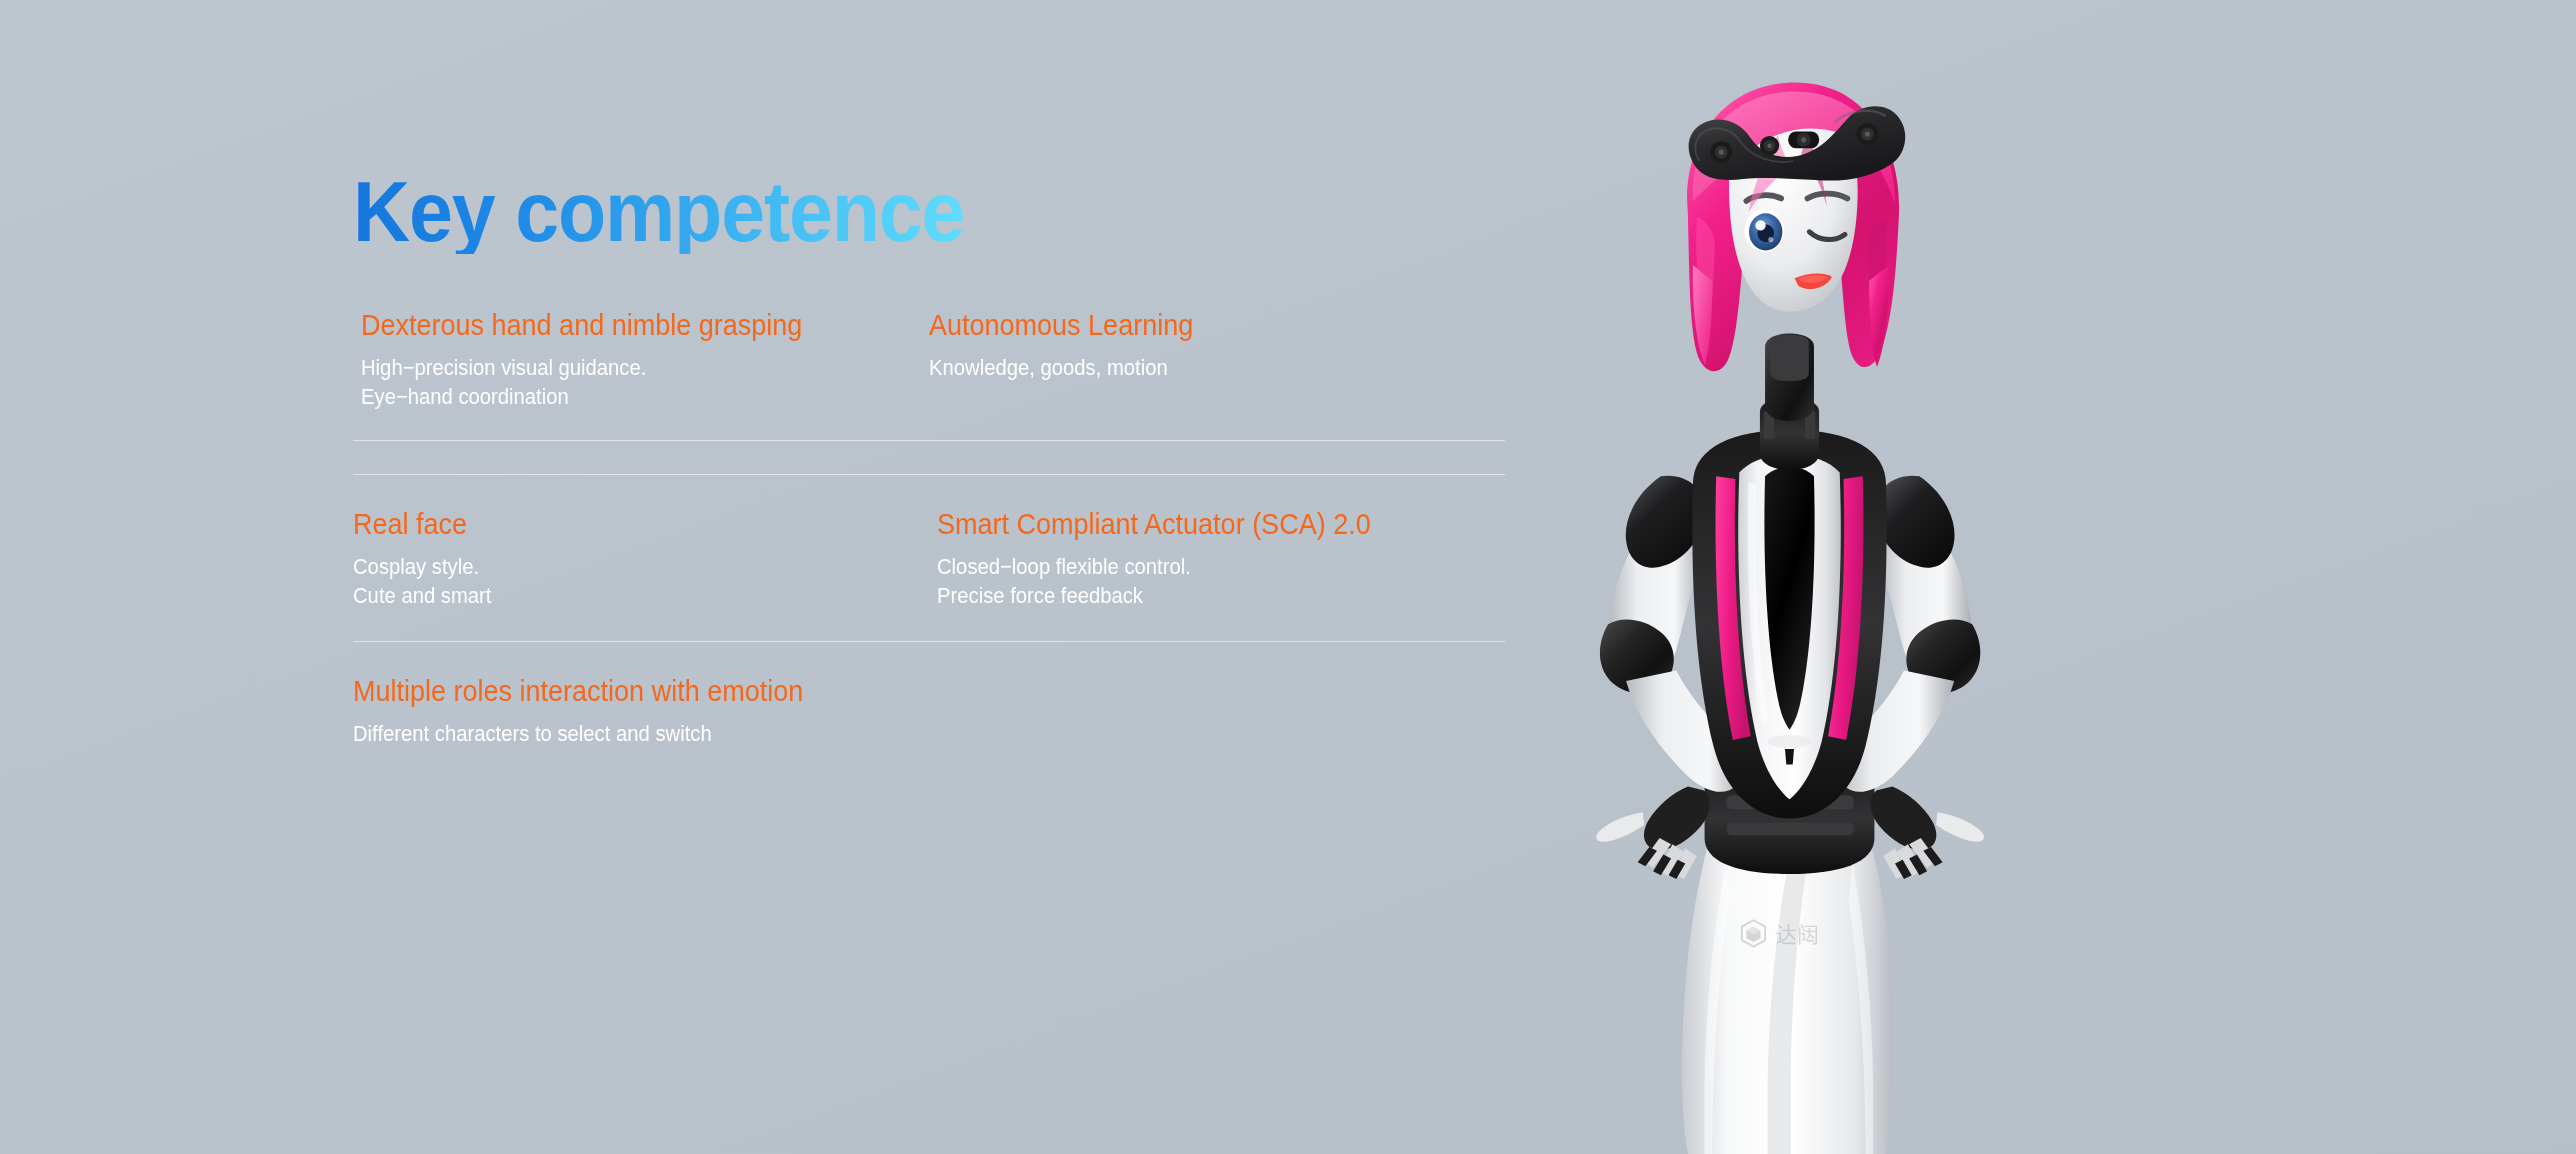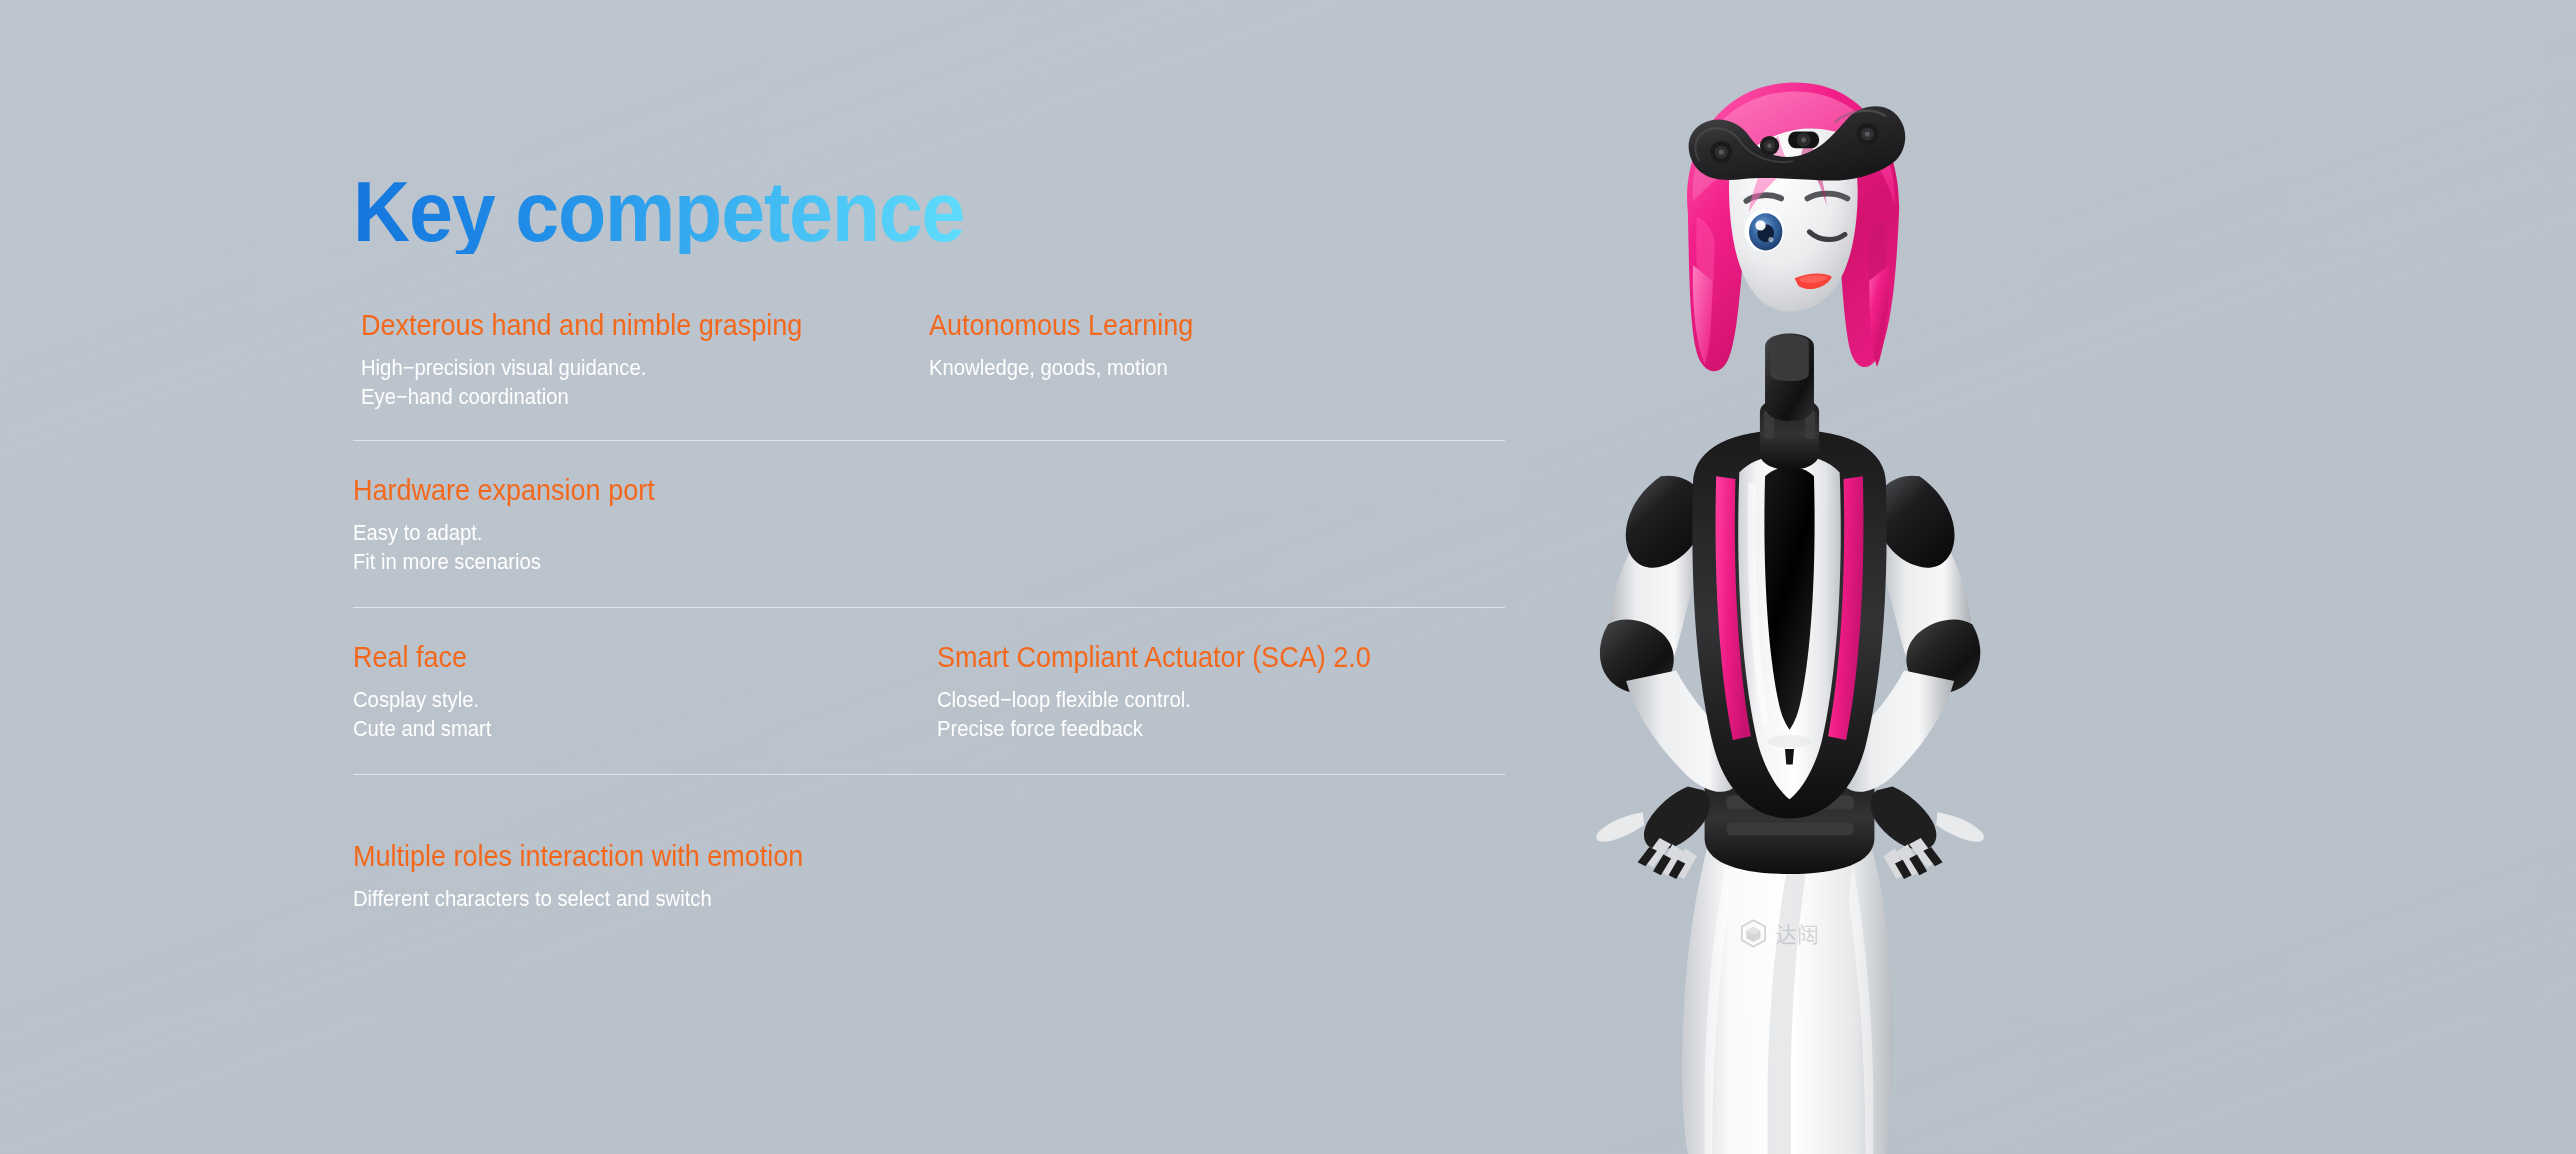--- a/index.html
+++ b/index.html
@@ -50,21 +50,21 @@
   }
   .desc{
     color:#ffffff;
     font-size:22.5px;
     line-height:1.28;
     font-weight:300;
     transform:scaleX(.9); transform-origin:left center;
     white-space:nowrap;
   }
   .desc span{ display:block; }
-  .row.last .cell{ padding-bottom:0;margin-top:32px; }
+  .row.last .cell{ padding-bottom:0; }
   .spacer{ height:33px; }
 
   
   #robot{
     position:absolute;
     left:1500px; top:26px;
     width:579px; height:1129px;
   }
   #robot svg{ width:100%; height:100%; display:block; }
 </style>
@@ -89,27 +89,20 @@
         <div class="head">Autonomous Learning</div>
         <div class="desc">
           <span>Knowledge, goods, motion</span>
         </div>
       </div>
     </div>
 
     <div class="spacer"></div>
 
     <div class="row r2 divided">
-      <div class="cell c1">
-        <div class="head">Hardware expansion port</div>
-        <div class="desc">
-          <span>Easy to adapt.</span>
-          <span>Fit in more scenarios</span>
-        </div>
-      </div>
     </div>
 
     <div class="spacer"></div>
 
     <div class="row r3 divided">
       <div class="cell c1">
         <div class="head">Real face</div>
         <div class="desc">
           <span>Cosplay style.</span>
           <span>Cute and smart</span>

